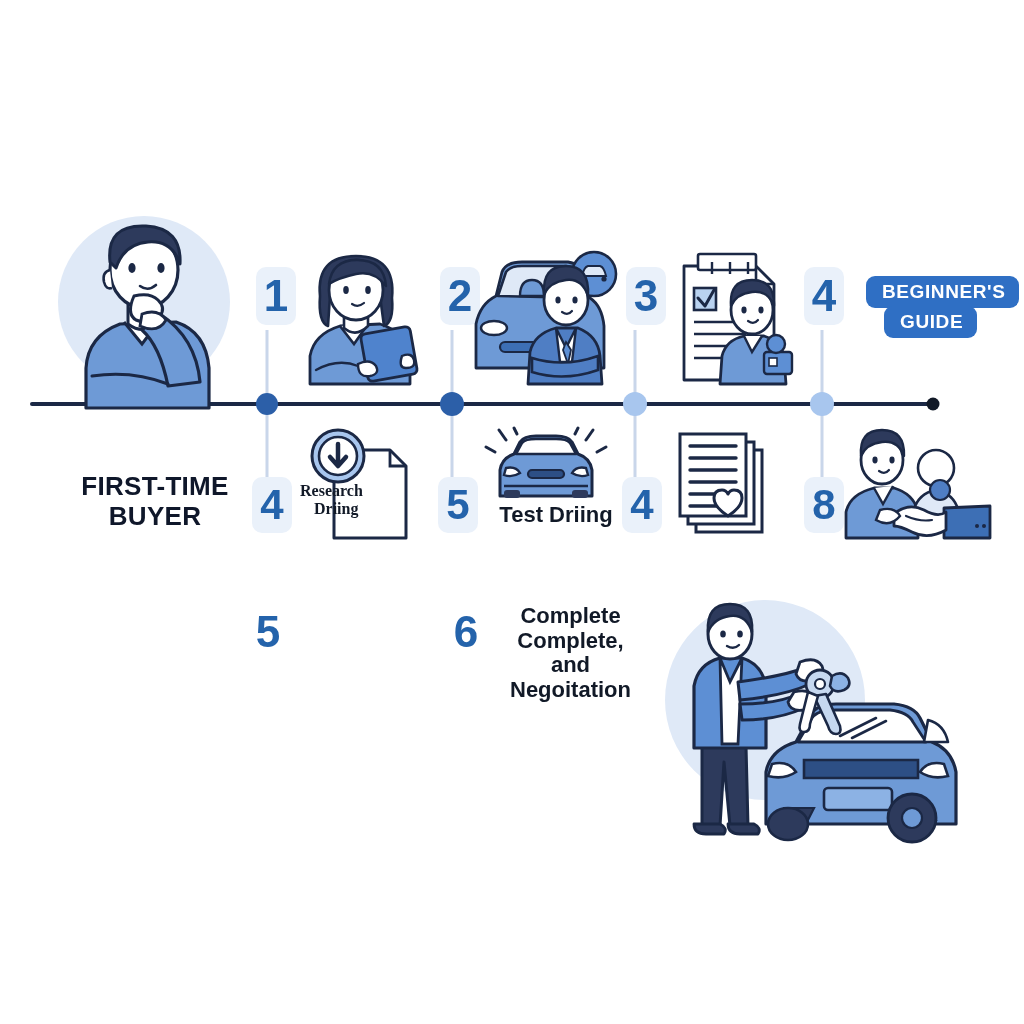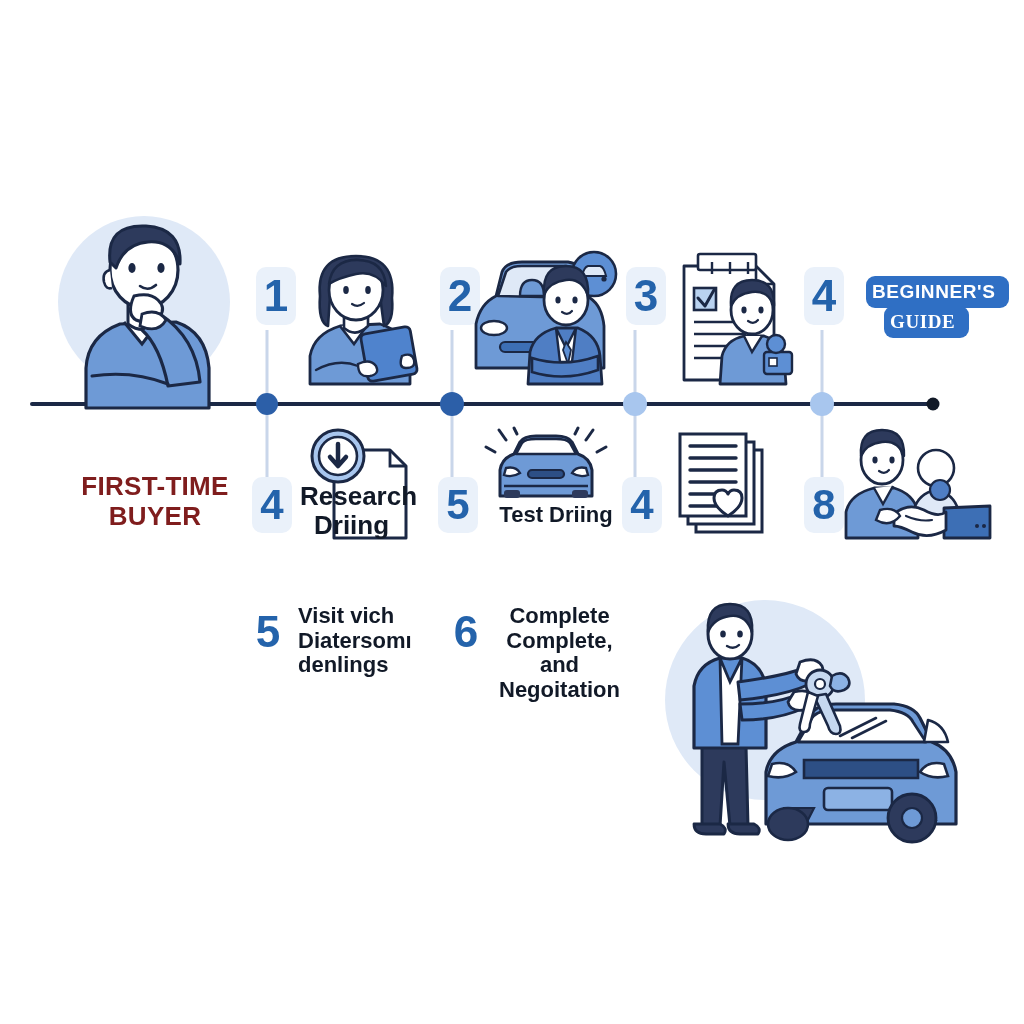--- a/index.html
+++ b/index.html
@@ -63,36 +63,36 @@
   .label {
     position: absolute;
     color: #111927;
     font-weight: bold;
     line-height: 1.12;
   }
   .label.center { text-align: center; }
 
   .bigtitle {
     position: absolute;
-    color: #7f1d1d;
+    color: #0f172a;
     font-weight: bold;
     text-align: center;
     line-height: 1.15;
     letter-spacing: .3px;
   }
 
   
   .ribbon-wrap { position: absolute; }
   .ribbon {
     background: #2f6fc4;
     color: #ffffff;
     font-weight: bold;
     letter-spacing: .6px;
     border-radius: 9px;
-    padding: 6px 14px 7px 6px;
+    padding: 6px 14px 7px 16px;
     display: inline-block;
     line-height: 1;
     white-space: nowrap;
   }
   .ribbon.second { margin-left: 18px; margin-top: -2px; }
 
   
   .blob {
     position: absolute;
     border-radius: 50%;
@@ -266,40 +266,40 @@
       <circle cx="104" cy="96" r="9" fill="#5d8fd4" stroke="#1b2845" stroke-width="2.4"></circle>
     </svg>
   </div>
 
   <div class="numbadge" style="left:804px; top:267px; width:40px; height:58px; font-size:44px;">
     <span>4</span>
   </div>
 
   <div class="ribbon-wrap" style="left:866px; top:276px;">
     <div class="ribbon" style="font-size:19px;">BEGINNER'S</div>
-    <div class="ribbon second" style="font-size:19px;font-family:Liberation Serif, serif;">GUIDE</div>
+    <div class="ribbon second" style="font-size:19px;">GUIDE</div>
   </div>
 
   <div class="numbadge" style="left:252px; top:477px; width:40px; height:56px; font-size:42px;">
     <span>4</span>
   </div>
 
   <div class="abs" style="left:306px; top:424px; width:105px; height:118px;">
     <svg width="105" height="118" viewBox="0 0 105 118">
 
       <path d="M28 26 L84 26 L100 42 L100 114 L28 114 Z" fill="#ffffff" stroke="#1b2845" stroke-width="3" stroke-linejoin="round"></path>
       <path d="M84 26 L84 42 L100 42" fill="none" stroke="#1b2845" stroke-width="2.8"></path>
 
       <circle cx="32" cy="32" r="26" fill="#a8c6ee" stroke="#1b2845" stroke-width="3"></circle>
       <circle cx="32" cy="32" r="19" fill="#ffffff" stroke="#1b2845" stroke-width="2.6"></circle>
       <path d="M32 20 L32 40 M24 33 L32 42 L40 33" fill="none" stroke="#1b2845" stroke-width="4.5" stroke-linecap="round" stroke-linejoin="round"></path>
     </svg>
   </div>
 
-  <div class="label" style="left:300px; top:482px; width:125px; font-size:26px;">
+  <div class="label" style="left:300px; top:482px; width:125px; font-size:16px;font-family:Liberation Serif, serif;">
     <div>Research</div>
     <div style="margin-left:14px;">Driing</div>
   </div>
 
   <div class="numbadge" style="left:438px; top:477px; width:40px; height:56px; font-size:42px;">
     <span>5</span>
   </div>
 
   <div class="abs" style="left:486px; top:428px; width:120px; height:72px;">
     <svg width="120" height="72" viewBox="0 0 120 72">
@@ -382,31 +382,26 @@
       <path d="M74 88 q14 6 26 4" fill="none" stroke="#1b2845" stroke-width="2.2" stroke-linecap="round"></path>
 
       <path d="M48 82 q14 -4 20 6 q-10 12 -24 4 Z" fill="#ffffff" stroke="#1b2845" stroke-width="2.4"></path>
     </svg>
   </div>
 
   <div class="numbadge plain" style="left:248px; top:604px; width:40px; height:56px; font-size:44px;">
     <span>5</span>
   </div>
 
-  <div class="label" style="left:298px; top:604px; width:160px; font-size:22px;">
-    <div>Visit vich</div>
-    <div>Diatersomı</div>
-    <div>denlings</div>
-  </div>
 
   <div class="numbadge plain" style="left:446px; top:604px; width:40px; height:56px; font-size:44px;">
     <span>6</span>
   </div>
 
-  <div class="label center" style="left:492px; top:604px; width:135px; font-size:22px;">
+  <div class="label center" style="left:503px; top:604px; width:135px; font-size:22px;">
     <div>Complete</div>
     <div>Complete,</div>
     <div>and</div>
     <div>Negoitation</div>
   </div>
 
   <div class="abs" style="left:680px; top:612px; width:280px; height:232px;">
     <svg width="280" height="232" viewBox="0 0 280 232">
 
       <path d="M86 212 L86 160 Q90 138 116 130 L130 104 Q136 92 156 92 L214 92 Q234 94 240 106 L252 130 Q272 138 276 160 L276 212 Z" fill="#6e9ad6" stroke="#1b2845" stroke-width="3.2" stroke-linejoin="round"></path>

